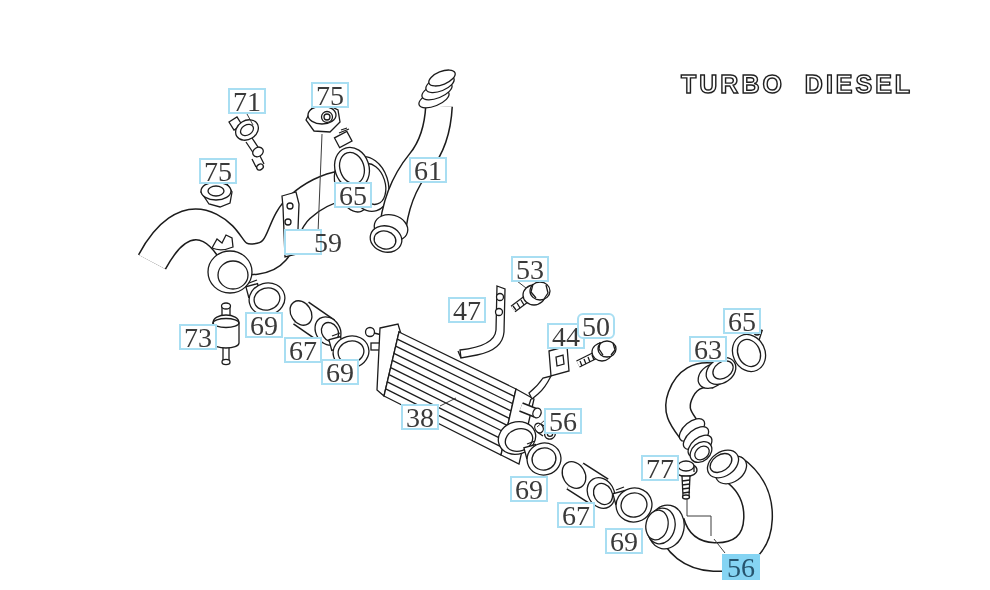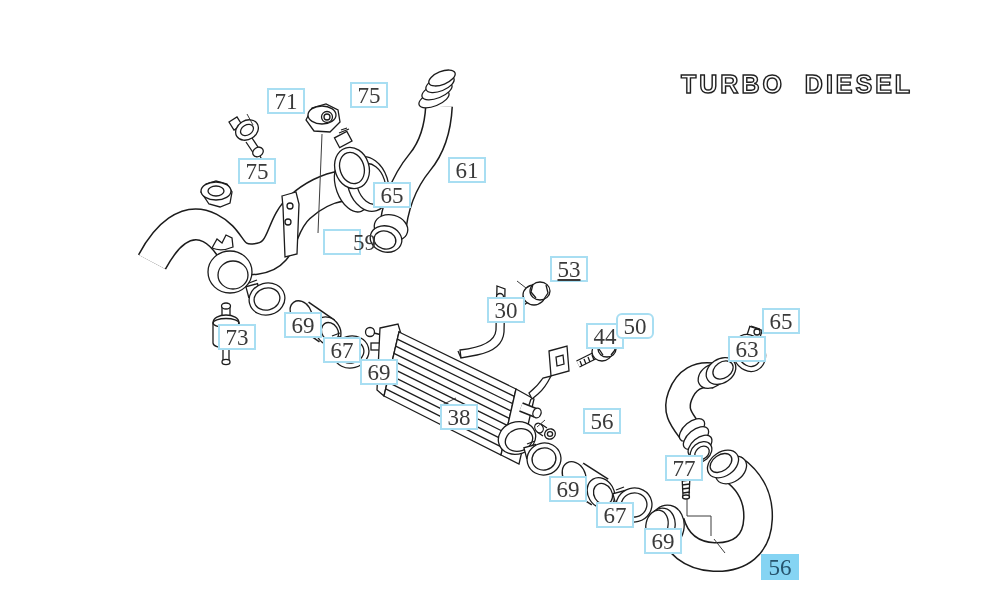--- a/index.html
+++ b/index.html
@@ -4,25 +4,24 @@
 <style>
   html,body{margin:0;padding:0;background:#fff;}
   #canvas{
     position:relative;width:990px;height:590px;background:var(--bg,#fff);
     font-family:"Liberation Serif", serif;overflow:hidden;
   }
   #art{position:absolute;left:0;top:0;}
   .part-label{
     position:absolute;box-sizing:border-box;
     width:38px;height:26px;line-height:23px;text-align:center;
-    font-size:23px;color:var(--label-text,#3a3a3a);
+    font-size:28px;color:var(--label-text,#3a3a3a);
     background:var(--label-bg,#fff);
     border:2px solid var(--label-border,#a8def2);
     cursor:pointer;
-    margin-left:39px;
   }
   .part-label.highlighted{
     background:var(--hl-bg,#85d4f3);
     border-color:var(--hl-bg,#85d4f3);
     color:var(--hl-text,#2a5a75);
   }
   #badge{
     position:absolute;left:681px;top:70px;width:300px;
     font-family:"Liberation Sans", sans-serif;
     font-size:25px;font-weight:bold;letter-spacing:3px;word-spacing:10px;
@@ -266,27 +265,27 @@
       <div class="part-label" style="left: 311px; top: 82px;">75</div>
       <div class="part-label" style="left: 334px; top: 182px;">65</div>
       <div class="part-label" style="left: 409px; top: 157px;">61</div>
       <div class="part-label" style="left: 199px; top: 158px;">75</div>
       <div class="part-label" style="left: 284px; top: 229px; padding-left: 28px;">59</div>
       <div class="part-label" style="left: 179px; top: 324px;">73</div>
       <div class="part-label" style="left: 245px; top: 312px;">69</div>
       <div class="part-label" style="left: 284px; top: 337px;">67</div>
       <div class="part-label" style="left: 321px; top: 359px;">69</div>
       <div class="part-label" style="left: 401px; top: 404px;">38</div>
-      <div class="part-label" style="left: 448px; top: 297px;">30</div>
-      <div class="part-label" style="left: 511px; top: 256px; text-decoration: underline;">53</div>
+      <div class="part-label" style="left: 448px; top: 297px;">47</div>
+      <div class="part-label" style="left: 511px; top: 256px;">53</div>
       <div class="part-label" style="left: 547px; top: 323px;">44</div>
       <div class="part-label" style="left: 577px; top: 313px; border-radius: 6px;">50</div>
       <div class="part-label" style="left: 544px; top: 408px;">56</div>
       <div class="part-label" style="left: 510px; top: 476px;">69</div>
       <div class="part-label" style="left: 557px; top: 502px;">67</div>
       <div class="part-label" style="left: 605px; top: 528px;">69</div>
-      <div class="part-label" style="left: 626px; top: 455px;">77</div>
+      <div class="part-label" style="left: 641px; top: 455px;">77</div>
       <div class="part-label" style="left: 689px; top: 336px;">63</div>
       <div class="part-label" style="left: 723px; top: 308px;">65</div>
       <div class="part-label highlighted" style="left: 722px; top: 554px;">56</div>
     </div>
 
 </div>
 
 </body></html>

